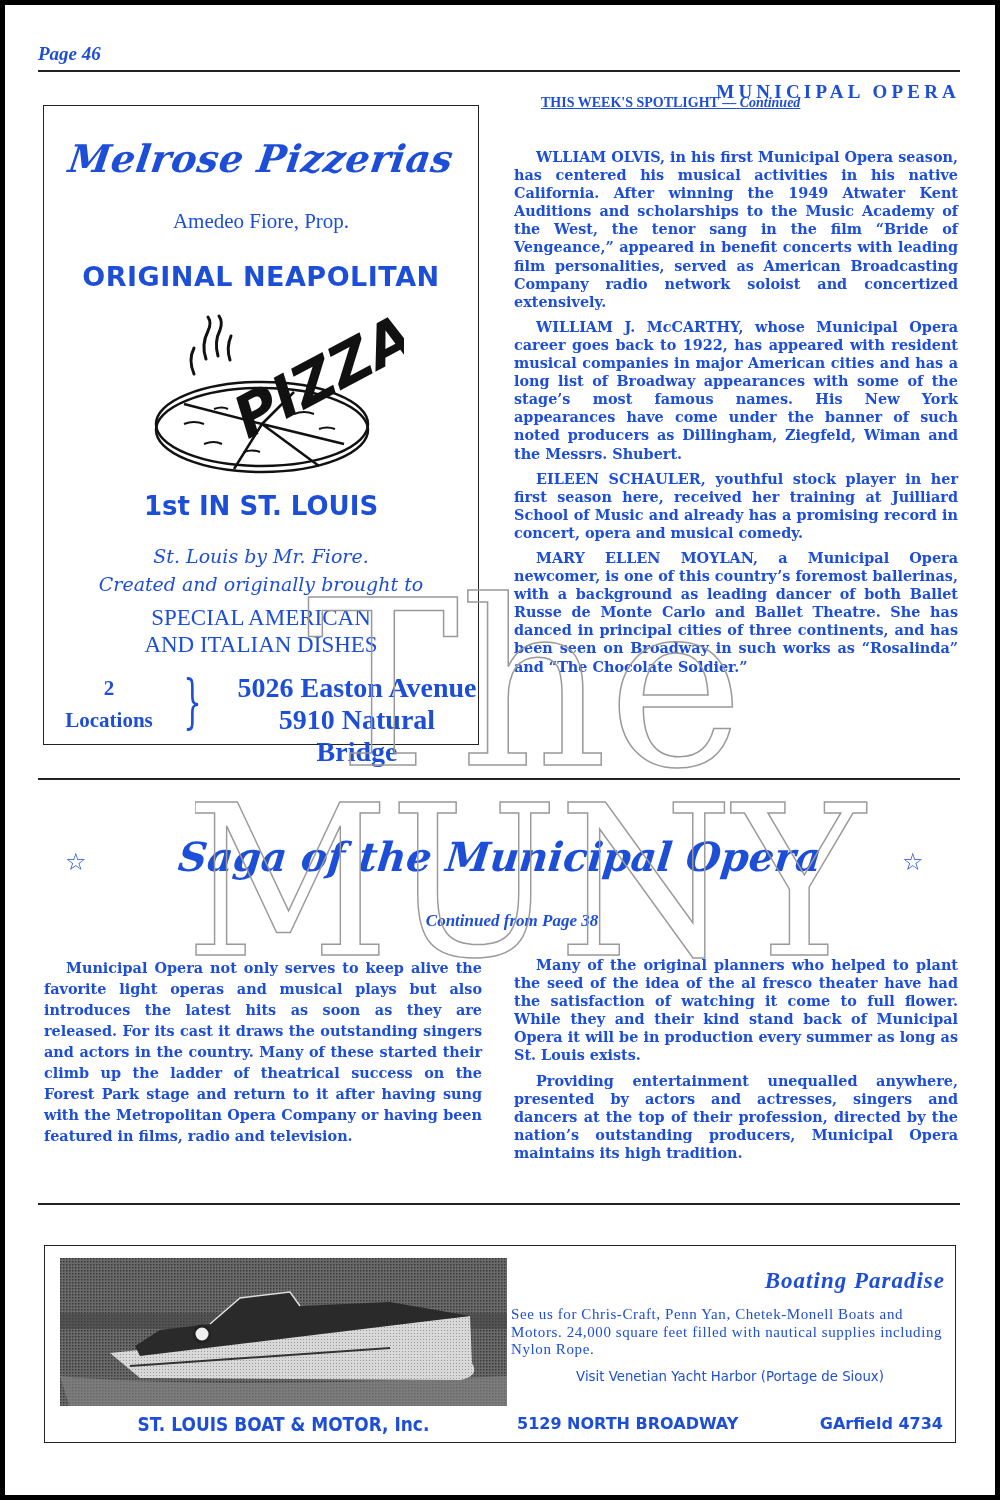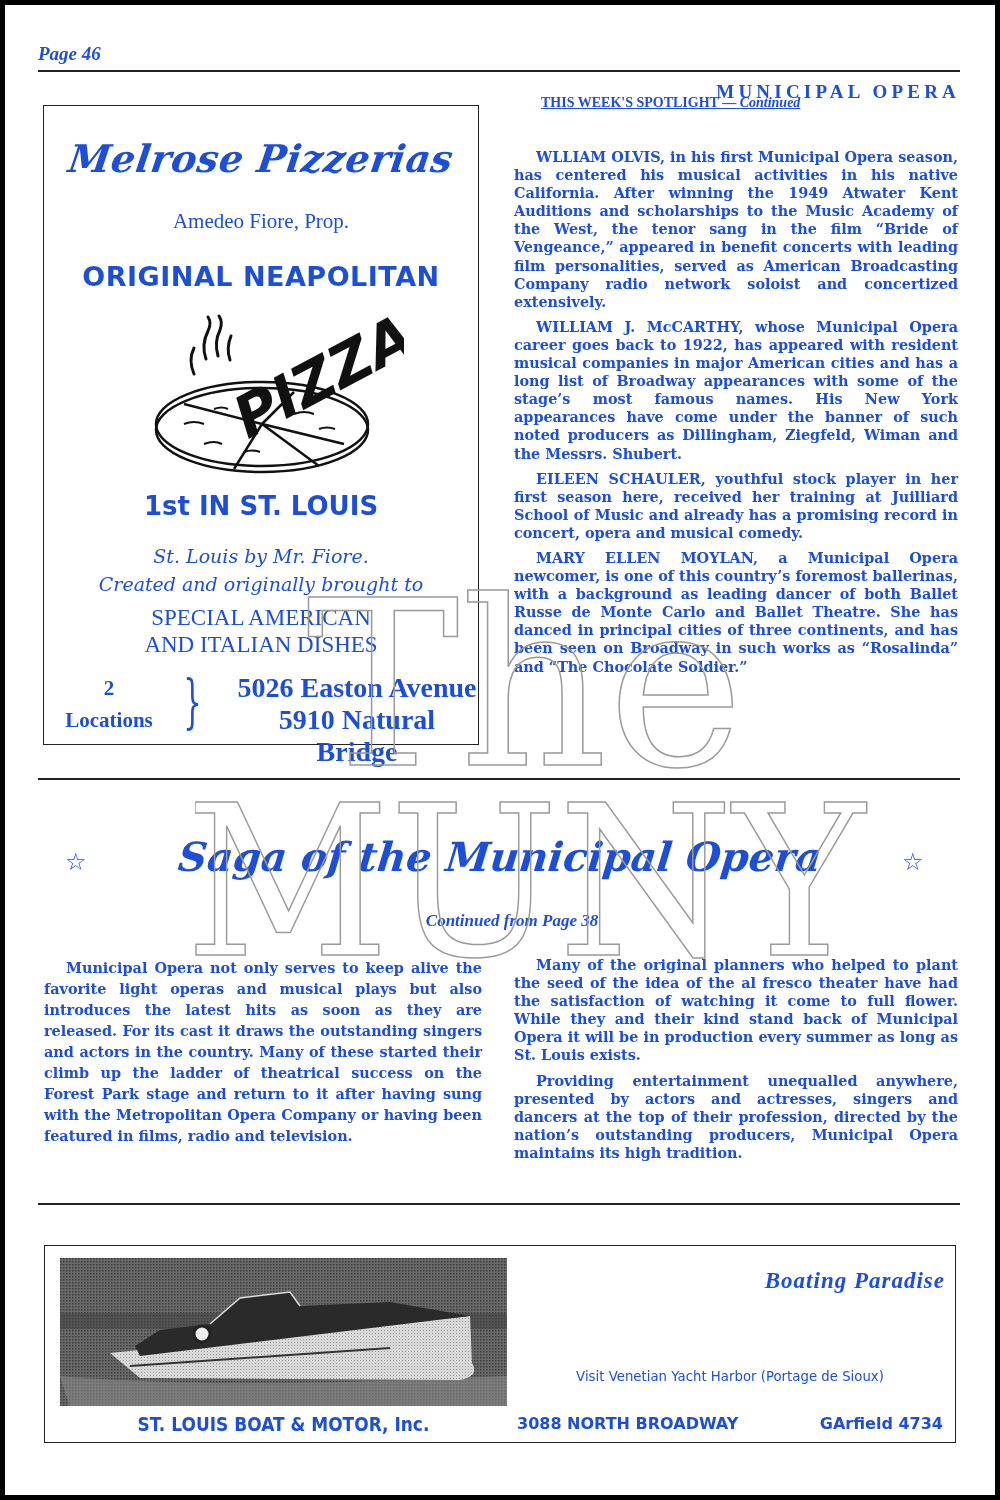--- a/index.html
+++ b/index.html
@@ -152,22 +152,23 @@
       <rect y="55" width="447" height="16" fill="#444" opacity="0.6"></rect>
       <path d="M10 150 L0 118 Q150 132 447 118 L447 148 Z" fill="#888" opacity="0.6"></path>
       <path d="M50 95 L410 58 L412 105 Q420 118 400 122 L80 120 Z" fill="url(#dotsL)"></path>
       <path d="M75 88 L100 72 L150 66 L180 40 L230 34 L240 48 L330 44 L410 58 L80 98 Z" fill="#2a2a2a"></path>
       <path d="M150 66 L180 40 L230 34 L240 48" fill="none" stroke="#ddd" stroke-width="1.5"></path>
       <circle cx="142" cy="76" r="8" fill="#eee" stroke="#222" stroke-width="3"></circle>
       <line x1="70" y1="108" x2="330" y2="90" stroke="#333" stroke-width="2"></line>
     </svg>
     <div class="boat-name">ST. LOUIS BOAT &amp; MOTOR, Inc.</div>
     <div class="boat-title">Boating Paradise</div>
+    <div class="boat-text">See us for Chris-Craft, Penn Yan, Chetek-Monell Boats and Motors. 24,000 square feet filled with nautical supplies including Nylon Rope.</div>
     <div class="boat-visit">Visit Venetian Yacht Harbor (Portage de Sioux)</div>
-    <div class="boat-addr">3088 NORTH BROADWAY</div>
+    <div class="boat-addr">5129 NORTH BROADWAY</div>
     <div class="boat-phone">GArfield 4734</div>
   </div>
 
   <svg class="watermark" viewBox="0 0 700 440">
     <text x="330" y="230" text-anchor="middle" font-family="DejaVu Serif, serif" font-size="230" fill="none" stroke="#9a9a9a" stroke-width="1.5">The</text>
     <text x="330" y="420" text-anchor="middle" font-family="DejaVu Serif, serif" font-size="210" fill="none" stroke="#9a9a9a" stroke-width="1.5" textLength="680" lengthAdjust="spacingAndGlyphs">MUNY</text>
   </svg>
 
 </div>
 

